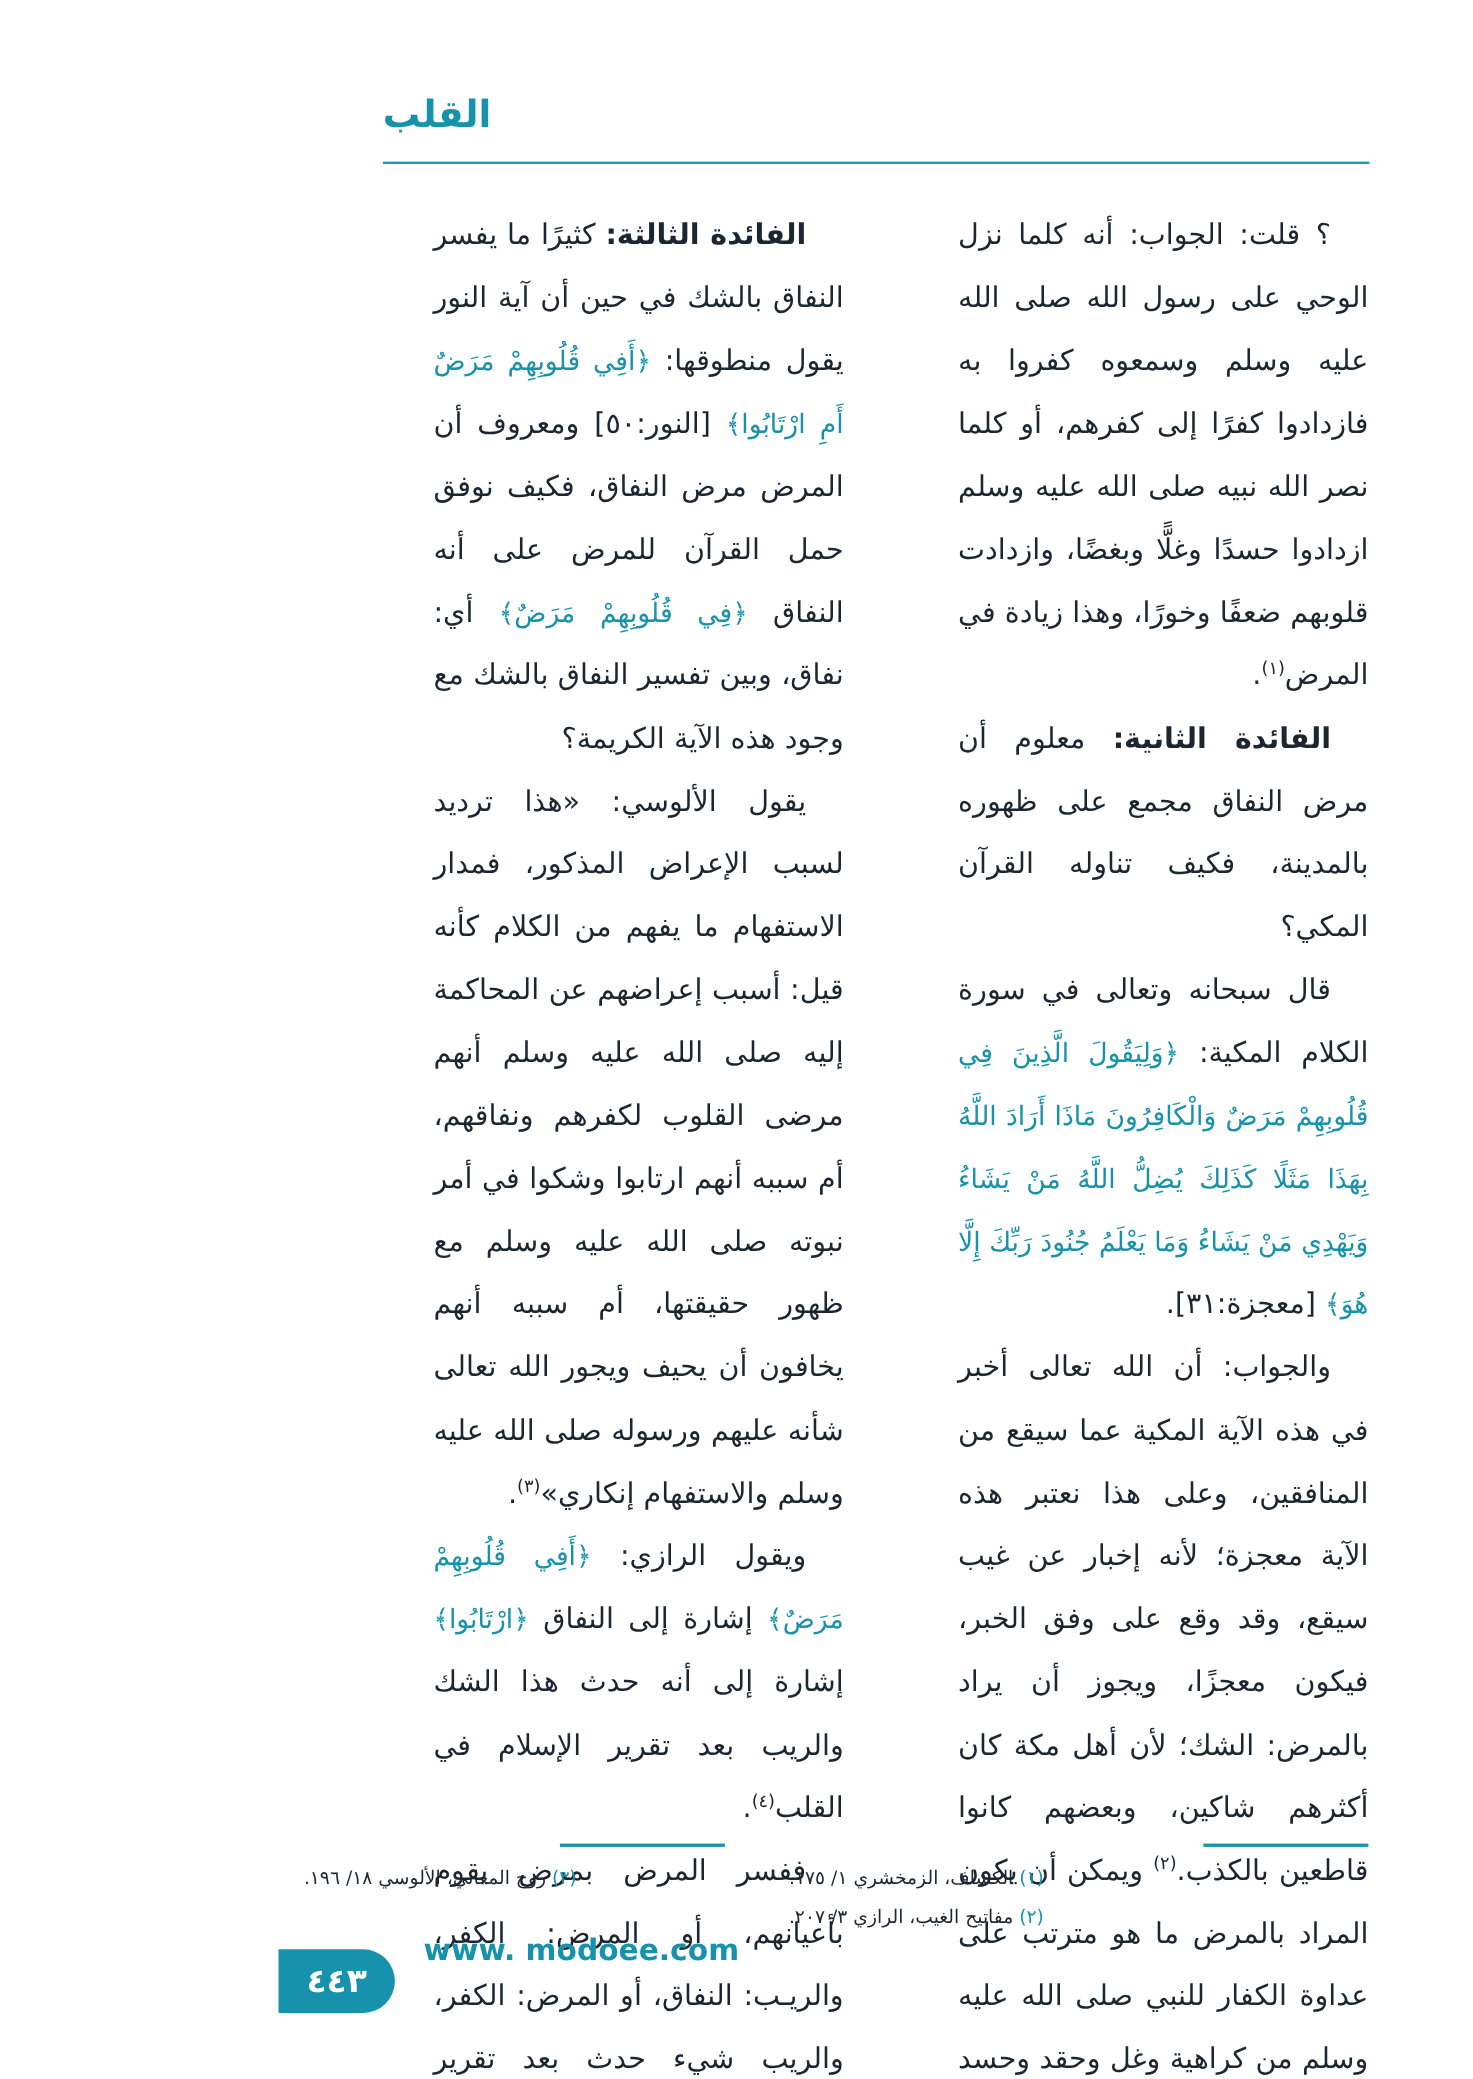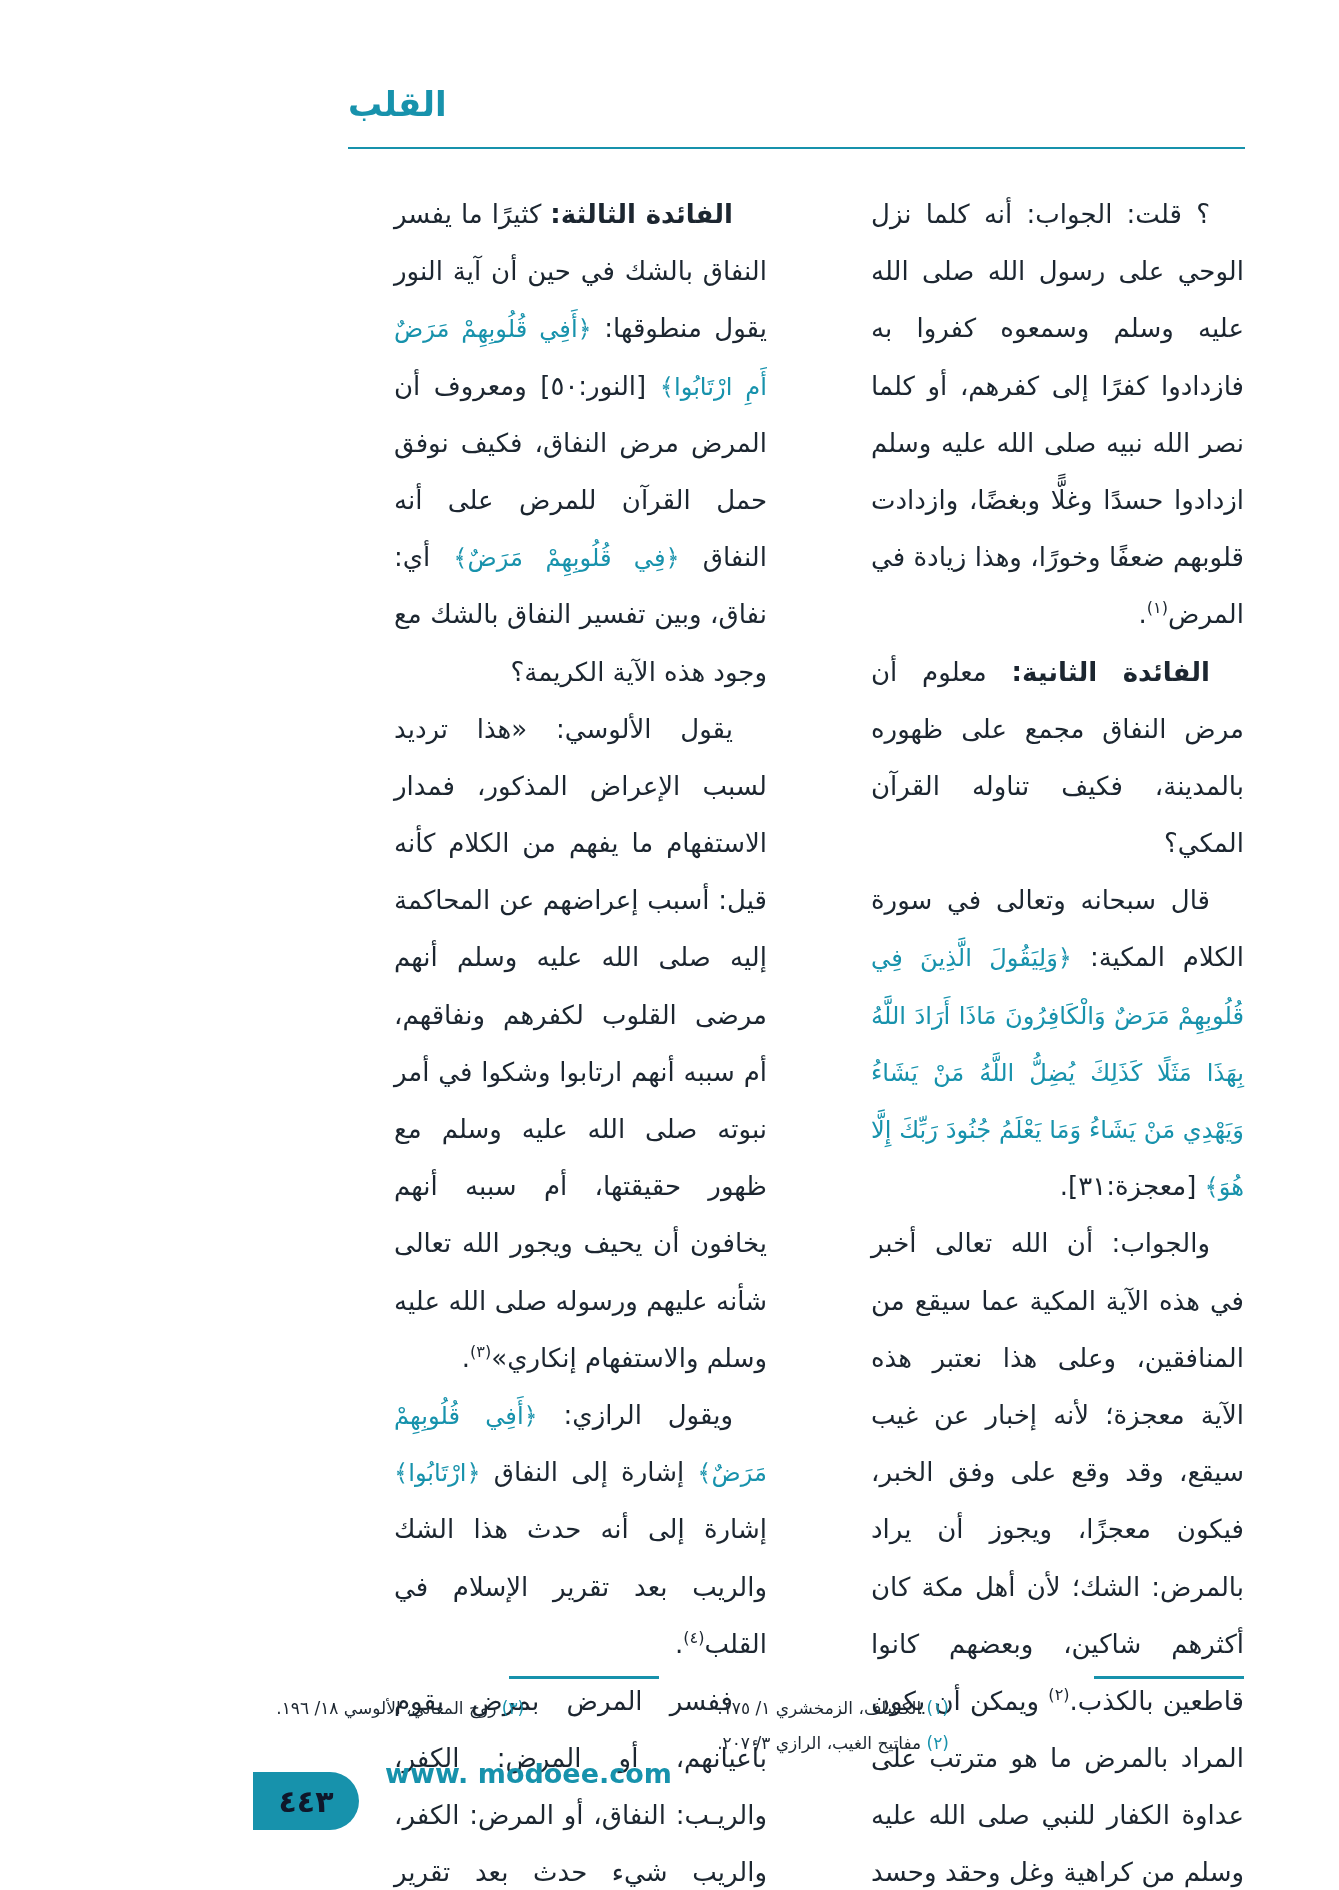--- a/index.html
+++ b/index.html
@@ -70,21 +70,21 @@
   }
   .fn-col.fn-right .fn-item{padding-right:295px;}
   .fn-col.fn-left  .fn-item{padding-right:135px;}
   .fn-marker{color:var(--accent);}
   .page-badge{
     position:absolute;
     left:0;top:1772px;
     width:106px;height:58px;
     background:var(--accent);
     border-radius:0 30px 30px 0;
-    color:#0f172a;
+    color:#ffffff;
     display:flex;align-items:center;justify-content:center;
     font-size:30px;font-weight:bold;
   }
   .website{
     position:absolute;
     left:132px;top:1758px;
     color:var(--accent);
     font-size:27px;font-weight:bold;
     direction:ltr;
   }

